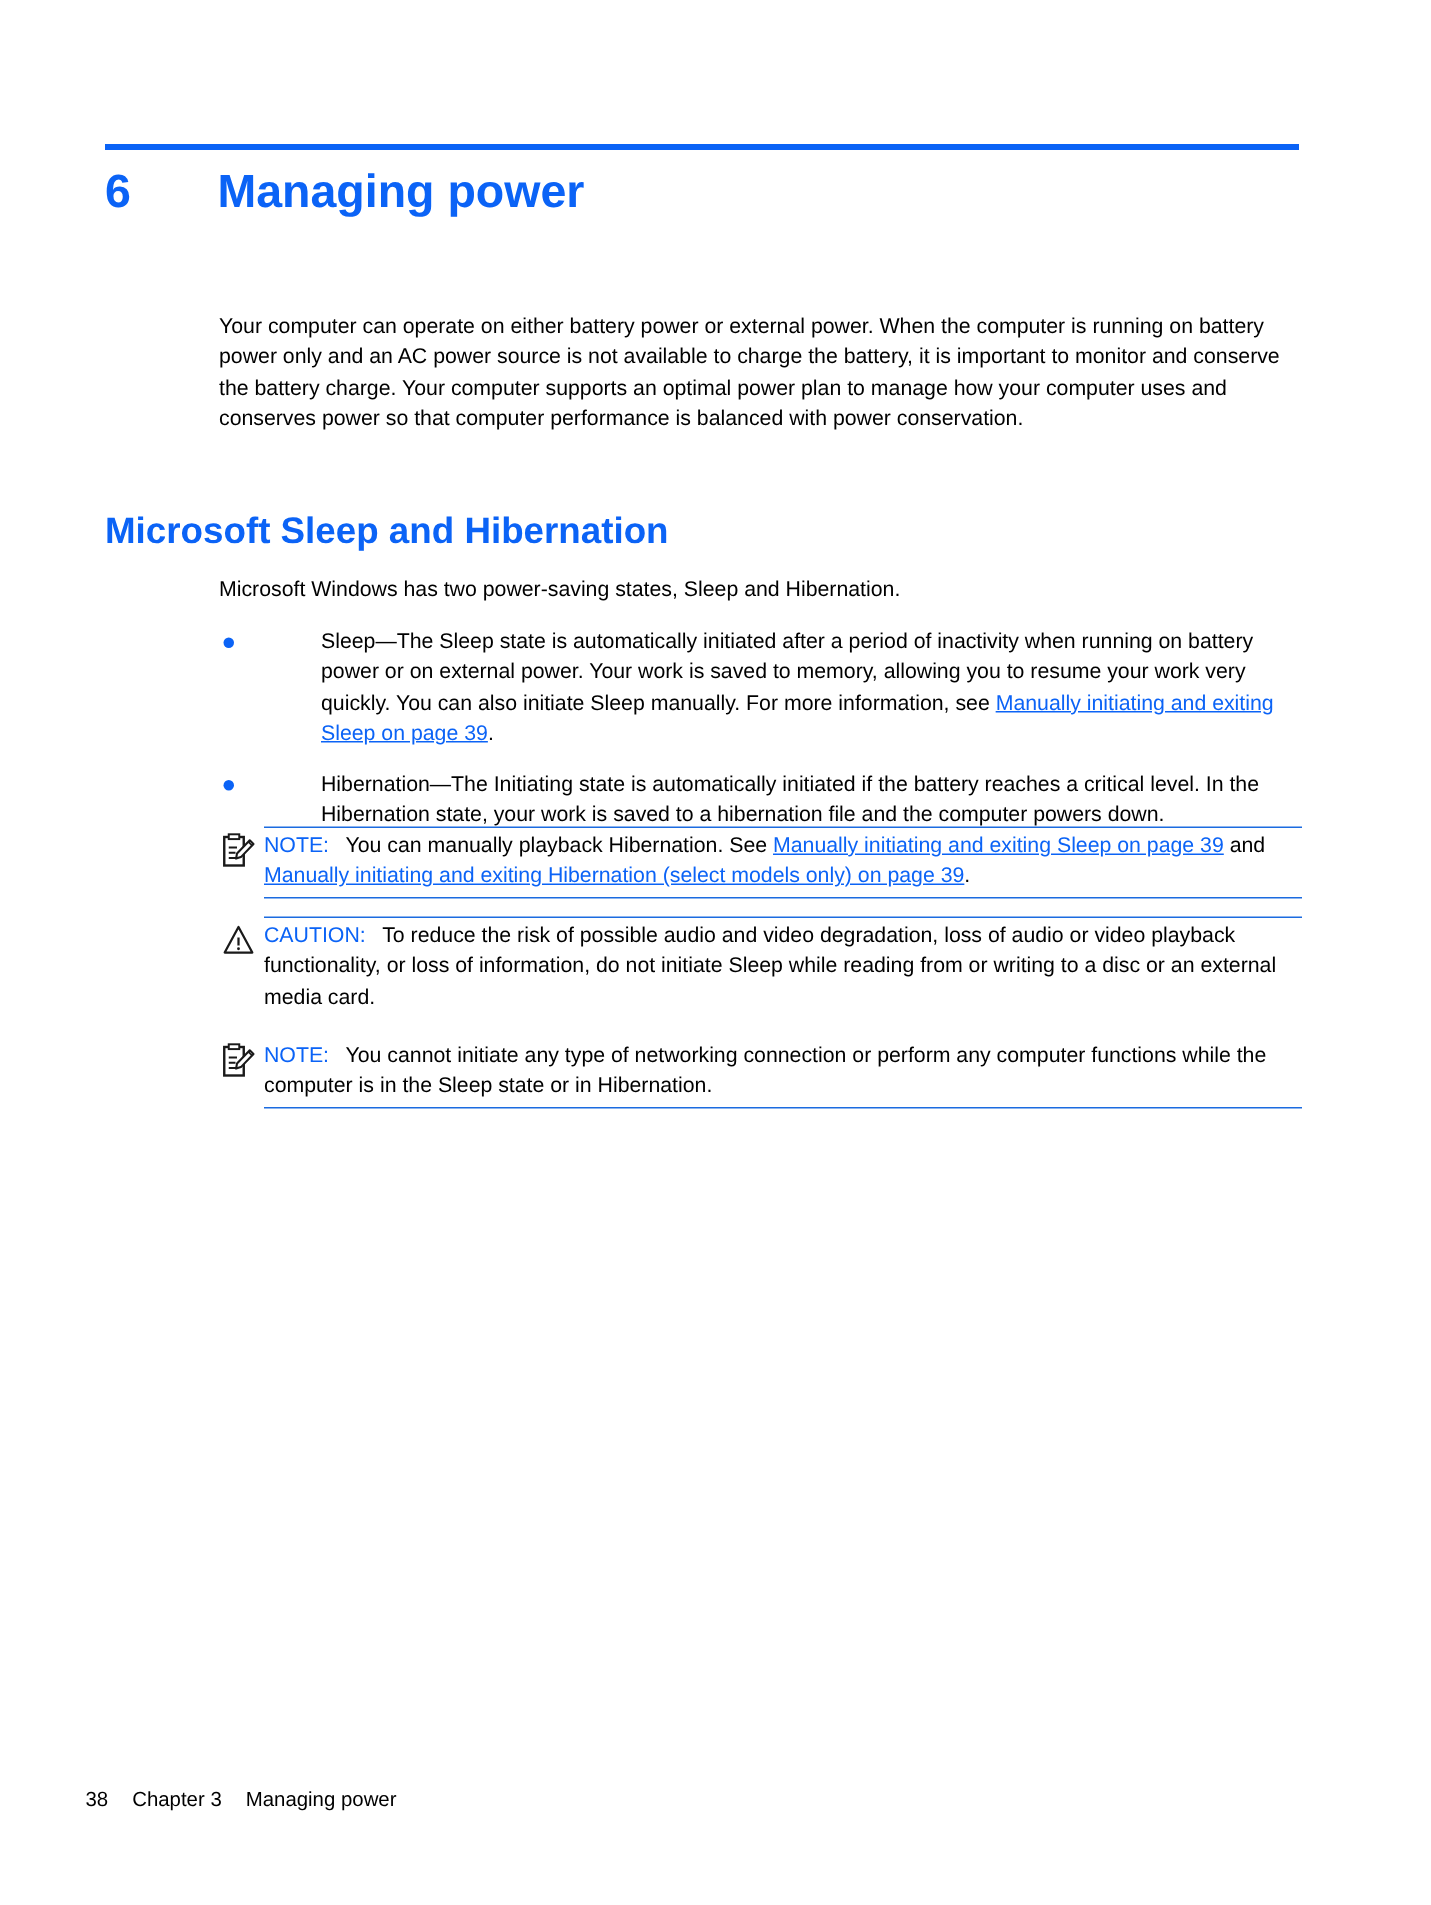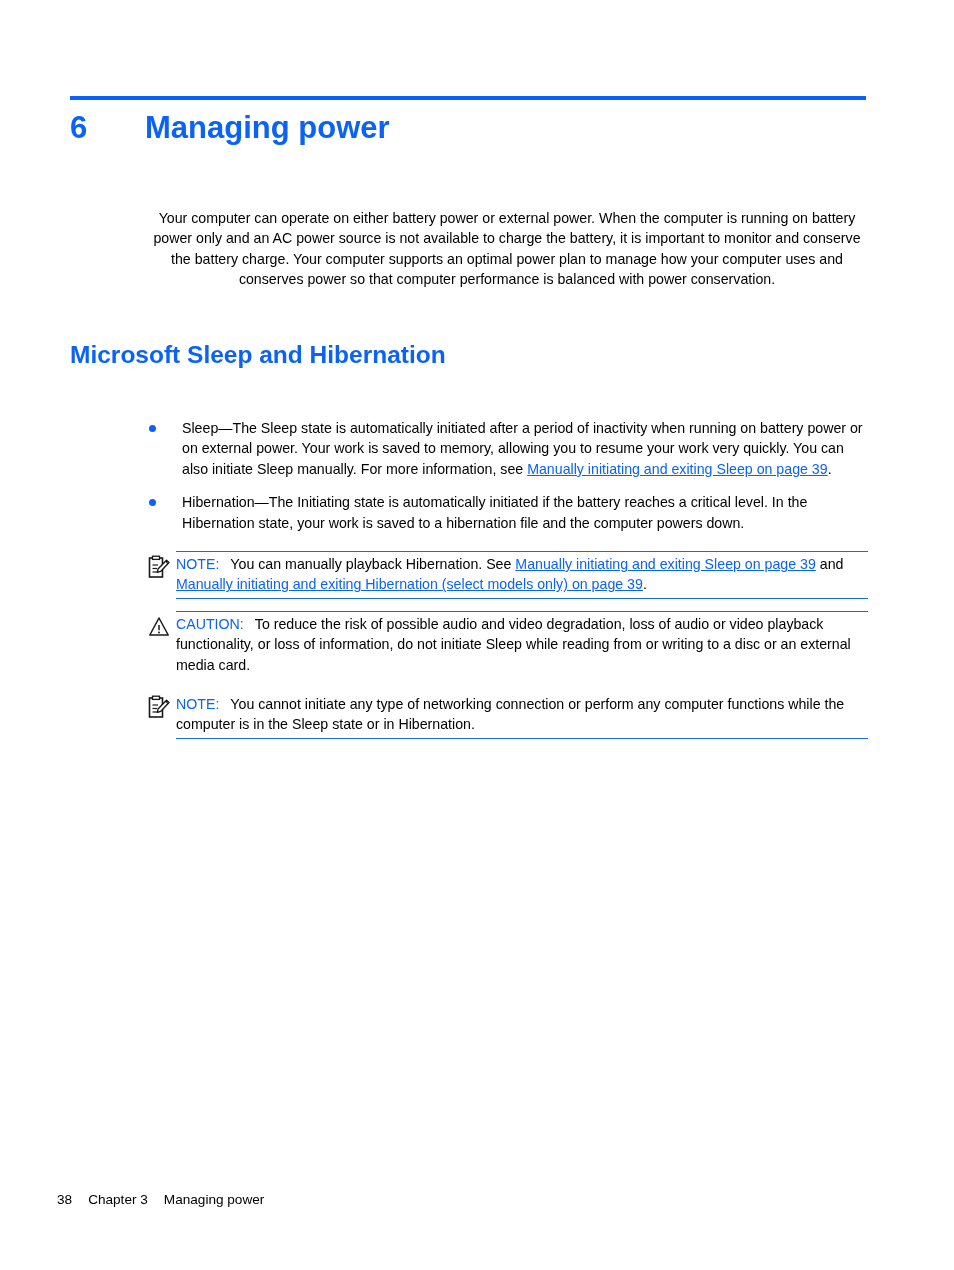--- a/index.html
+++ b/index.html
@@ -60,21 +60,21 @@
   .content {
     position: absolute;
     left: 146px;
     top: 208px;
     width: 722px;
   }
   p.body {
     margin: 0;
     font-size: 14.2px;
     line-height: 20.4px;
-    text-align: center;
+    text-align: left;
     color: #000;
   }
 
   
   .section-head {
     position: absolute;
     left: 70px;
     top: 340px;
     color: #0B63F6;
     font-size: 24.5px;
@@ -94,20 +94,21 @@
   
   .bullets {
     position: absolute;
     left: 146px;
     top: 418px;
     width: 722px;
   }
   .bullet-row {
     display: flex;
     margin-bottom: 13px;
+    gap: 32px;
   }
   .bullet-dot {
     flex: 0 0 36px;
     width: 36px;
     position: relative;
   }
   .bullet-dot::before {
     content: "";
     position: absolute;
     left: 3px;
@@ -196,20 +197,21 @@
     <span class="chapter-num">6</span>
     <span class="chapter-title">Managing power</span>
   </div>
 
   <div class="content">
     <p class="body">Your computer can operate on either battery power or external power. When the computer is running on battery power only and an AC power source is not available to charge the battery, it is important to monitor and conserve the battery charge. Your computer supports an optimal power plan to manage how your computer uses and conserves power so that computer performance is balanced with power conservation.</p>
   </div>
 
   <div class="section-head">Microsoft Sleep and Hibernation</div>
 
+  <div class="intro2">Microsoft Windows has two power-saving states, Sleep and Hibernation.</div>
 
   <div class="bullets">
 
     <div class="bullet-row">
       <span class="bullet-dot"></span>
       <span class="bullet-text"><span>Sleep—The Sleep state is automatically initiated after a period of inactivity when running on battery power or on external power. Your work is saved to memory, allowing you to resume your work very quickly. You can also initiate Sleep manually. For more information, see </span><a class="xref" href="#">Manually initiating and exiting Sleep on page 39</a><span>.</span></span>
     </div>
 
     <div class="bullet-row">
       <span class="bullet-dot"></span>

